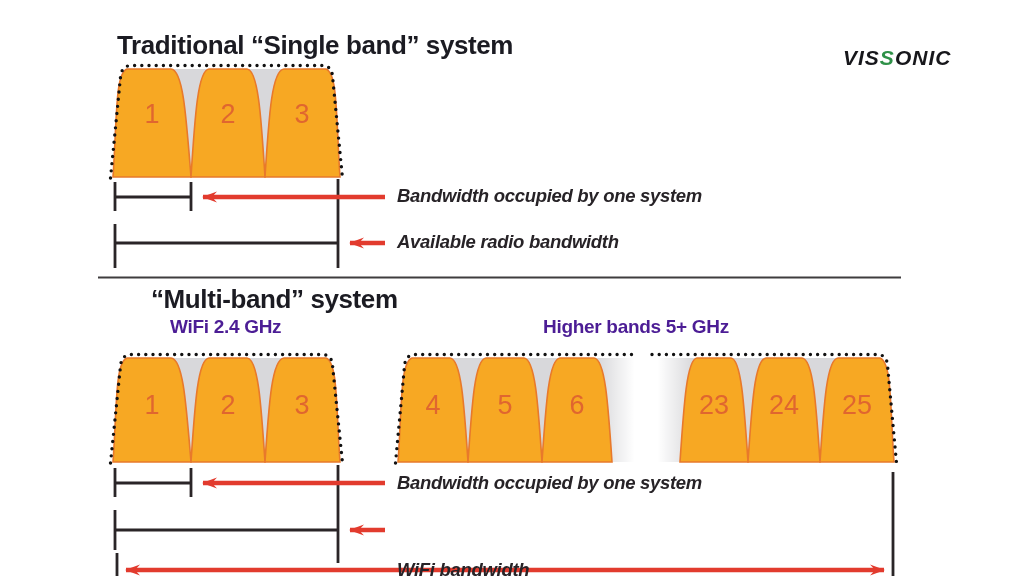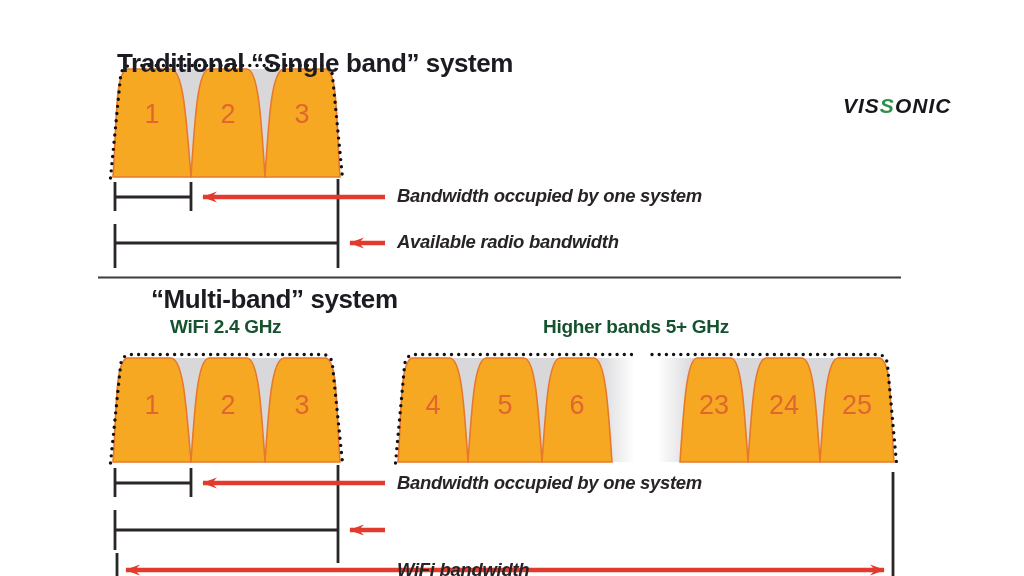--- a/index.html
+++ b/index.html
@@ -9,25 +9,25 @@
     font-family:"Liberation Sans", sans-serif;
   }
   .abs{position:absolute;}
   .section-title{
     font-size:26px;font-weight:700;color:#1b1b22;letter-spacing:-0.4px;white-space:nowrap;
   }
   .annotation{
     font-size:18.5px;font-weight:700;color:#272327;letter-spacing:-0.3px;white-space:nowrap;font-style:italic;
   }
   .sublabel{
-    font-size:19px;font-weight:700;color:#14532d;letter-spacing:-0.3px;white-space:nowrap;
+    font-size:19px;font-weight:700;color:#4c1d95;letter-spacing:-0.3px;white-space:nowrap;
   }
   .logo{
     font-size:21px;font-weight:700;font-style:italic;color:#17171b;
-    letter-spacing:1px;white-space:nowrap;margin-top:48px;
+    letter-spacing:1px;white-space:nowrap;
   }
   .logo .accent{color:#2e9148;}
   svg{display:block;}
   svg text.band-num{
     font-family:"Liberation Sans", sans-serif;
     font-size:27px;font-weight:400;fill:#e0662f;
   }
 </style>
 </head>
 <body>
@@ -117,21 +117,21 @@
     <path d="M 893 472 L 893 576"></path>
     <path d="M 117 553 L 117 576"></path>
   </g>
   <g stroke="#e23b2e" stroke-width="4.5">
     <path d="M 385 483 L 203 483" marker-end="url(#arrow)"></path>
     <path d="M 385 530 L 350 530" marker-end="url(#arrow)"></path>
     <path d="M 126 570 L 884 570" marker-start="url(#arrow)" marker-end="url(#arrow)"></path>
   </g>
 </svg>
 
-<div class="abs section-title" style="left:117px;top:48px;">Traditional “Single band” system</div>
+<div class="abs section-title" style="left:117px;top:30px;">Traditional “Single band” system</div>
 
 <div class="abs logo" style="left:843px;top:46px;">
   <span>VIS</span><span class="accent">S</span><span>ONIC</span>
 </div>
 
 <div class="abs annotation" style="left:397px;top:185px;">Bandwidth occupied by one system</div>
 
 <div class="abs annotation" style="left:397px;top:231px;">Available radio bandwidth</div>
 
 <div class="abs section-title" style="left:117px;top:284px;margin-left:34px;">“Multi-band” system</div>

